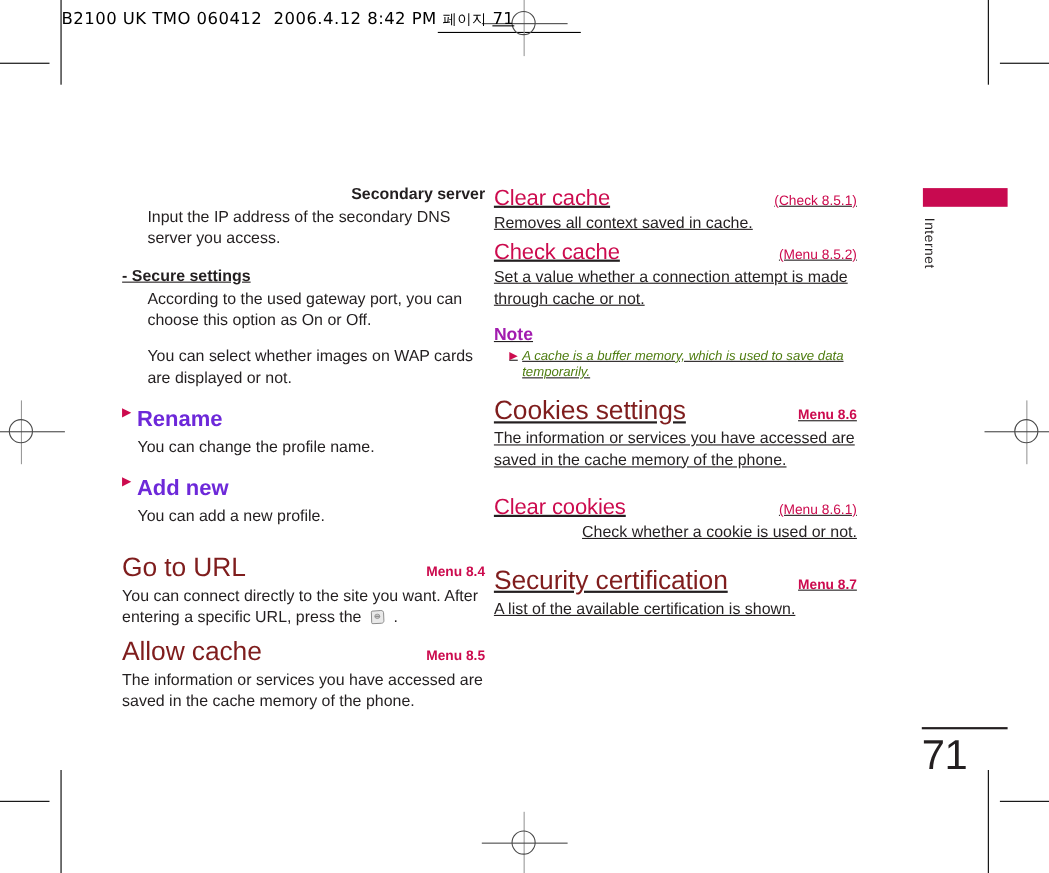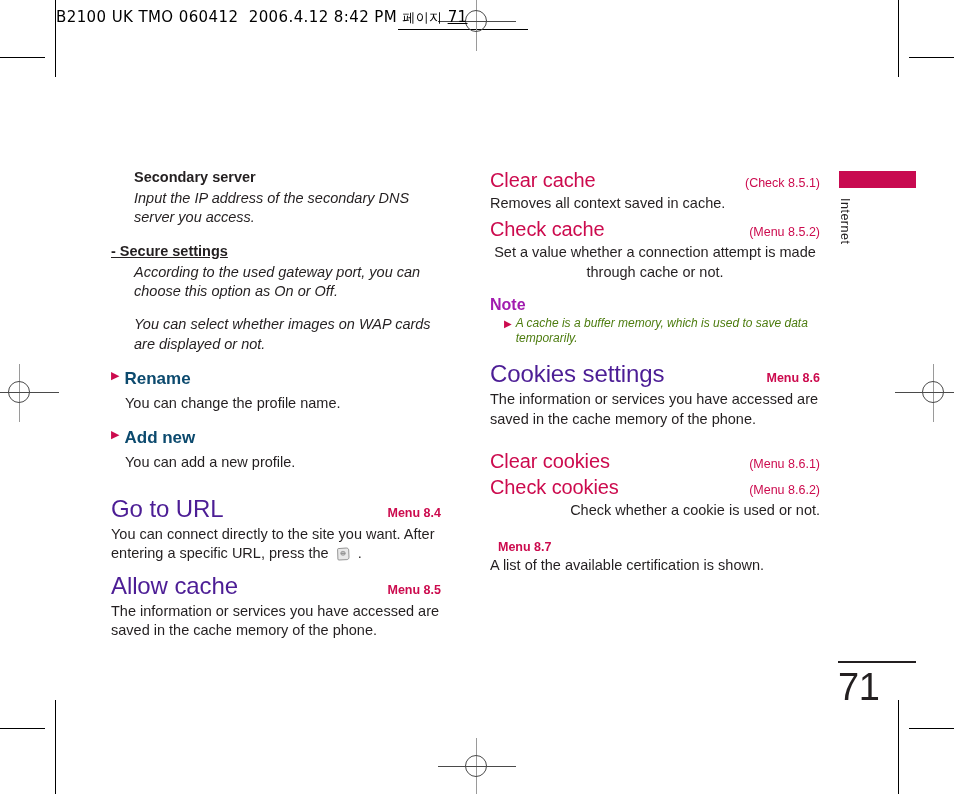--- a/index.html
+++ b/index.html
@@ -58,74 +58,74 @@
   .slug .kor { font-size: 13px; }
   .slug .pg { text-decoration: underline; }
 
   
   .col {
     position: absolute;
     top: 168px;
     width: 330px;
   }
   .col-left  { left: 111px; }
-  .col-right { left: 490px; }
+  .col-right { left: 449px; text-decoration: underline; }
 
   
   .h-sub {
     font-weight: bold;
     font-size: 14.5px;
     color: #231f20;
     margin: 0 0 3px 0;
     line-height: 1.25;
   }
-  .indent-1 { margin-left: 23px; }
+  .indent-1 { margin-left: 23px; text-align: right; }
   .indent-0 { margin-left: 0px; text-decoration: underline; }
 
   p.body {
     margin: 0 0 14px 0;
     font-size: 14.5px;
     line-height: 1.33;
     color: #231f20;
   }
-  p.body.ind { margin-left: 23px; font-style: italic; }
+  p.body.ind { margin-left: 23px; }
   p.body.ind2 { margin-left: 14px; }
 
   .bullet-row {
     display: flex;
     align-items: flex-start;
     margin: 0 0 4px 0;
   }
   .tri {
     color: #cc0b4e;
     font-size: 11px;
     line-height: 1.45;
     margin-right: 5px;
     flex: 0 0 auto;
   }
   .bullet-row .lbl {
     font-weight: bold;
-    font-size: 17px;
+    font-size: 20px;
     line-height: 1.3;
-    color: #0c4a6e;
+    color: #6d28d9;
   }
 
   
   .sec {
     display: flex;
     align-items: baseline;
     justify-content: space-between;
     margin: 0 0 2px 0;
   }
   .sec.major { margin-top: 2px; }
   .sec h2 {
     margin: 0;
     font-size: 24px;
     font-weight: normal;
-    color: #4c1d95;
+    color: #7f1d1d;
     line-height: 1.18;
     letter-spacing: -0.1px;
   }
   .sec h3 {
     margin: 0;
     font-size: 20px;
     font-weight: normal;
     color: #cc0b4e;
     line-height: 1.2;
     letter-spacing: -0.1px;
@@ -303,46 +303,43 @@
   <div class="sec">
     <h3>Clear cache</h3>
     <span class="menu-tag">(Check 8.5.1)</span>
   </div>
   <p class="body" style="margin-bottom:4px;">Removes all context saved in cache.</p>
 
   <div class="sec">
     <h3>Check cache</h3>
     <span class="menu-tag">(Menu 8.5.2)</span>
   </div>
-  <p class="body" style="margin-bottom:14px;text-align:center;">Set a value whether a connection attempt is made through cache or not.</p>
+  <p class="body" style="margin-bottom:14px;">Set a value whether a connection attempt is made through cache or not.</p>
 
   <div class="note-h">Note</div>
   <div class="note-row">
     <span class="tri">▶</span>
     <span class="txt">A cache is a buffer memory, which is used to save data temporarily.</span>
   </div>
 
   <div class="sec major">
     <h2>Cookies settings</h2>
     <span class="menu-tag bold">Menu 8.6</span>
   </div>
   <p class="body" style="margin-bottom:20px;">The information or services you have accessed are saved in the cache memory of the phone.</p>
 
   <div class="sec">
     <h3>Clear cookies</h3>
     <span class="menu-tag">(Menu 8.6.1)</span>
   </div>
 
-  <div class="sec">
-    <h3>Check cookies</h3>
-    <span class="menu-tag">(Menu 8.6.2)</span>
-  </div>
   <p class="body" style="margin-bottom:20px;text-align:right;">Check whether a cookie is used or not.</p>
 
   <div class="sec major">
+    <h2>Security certification</h2>
     <span class="menu-tag bold">Menu 8.7</span>
   </div>
   <p class="body">A list of the available certification is shown.</p>
 </div>
 
 <div class="tab-block"></div>
 <div class="tab-label">Internet</div>
 
 <div class="folio-rule"></div>
 <div class="folio-num">71</div>

